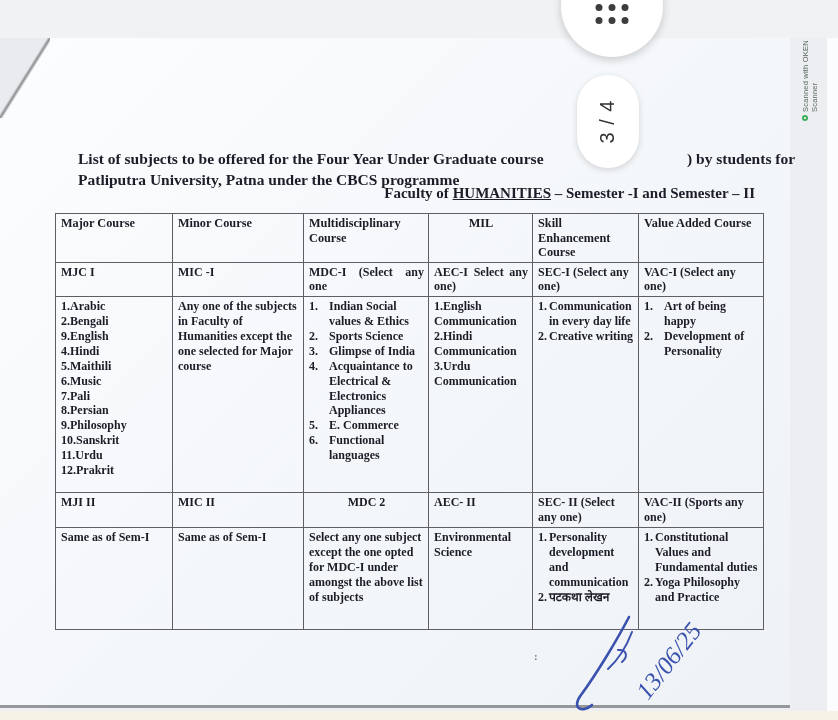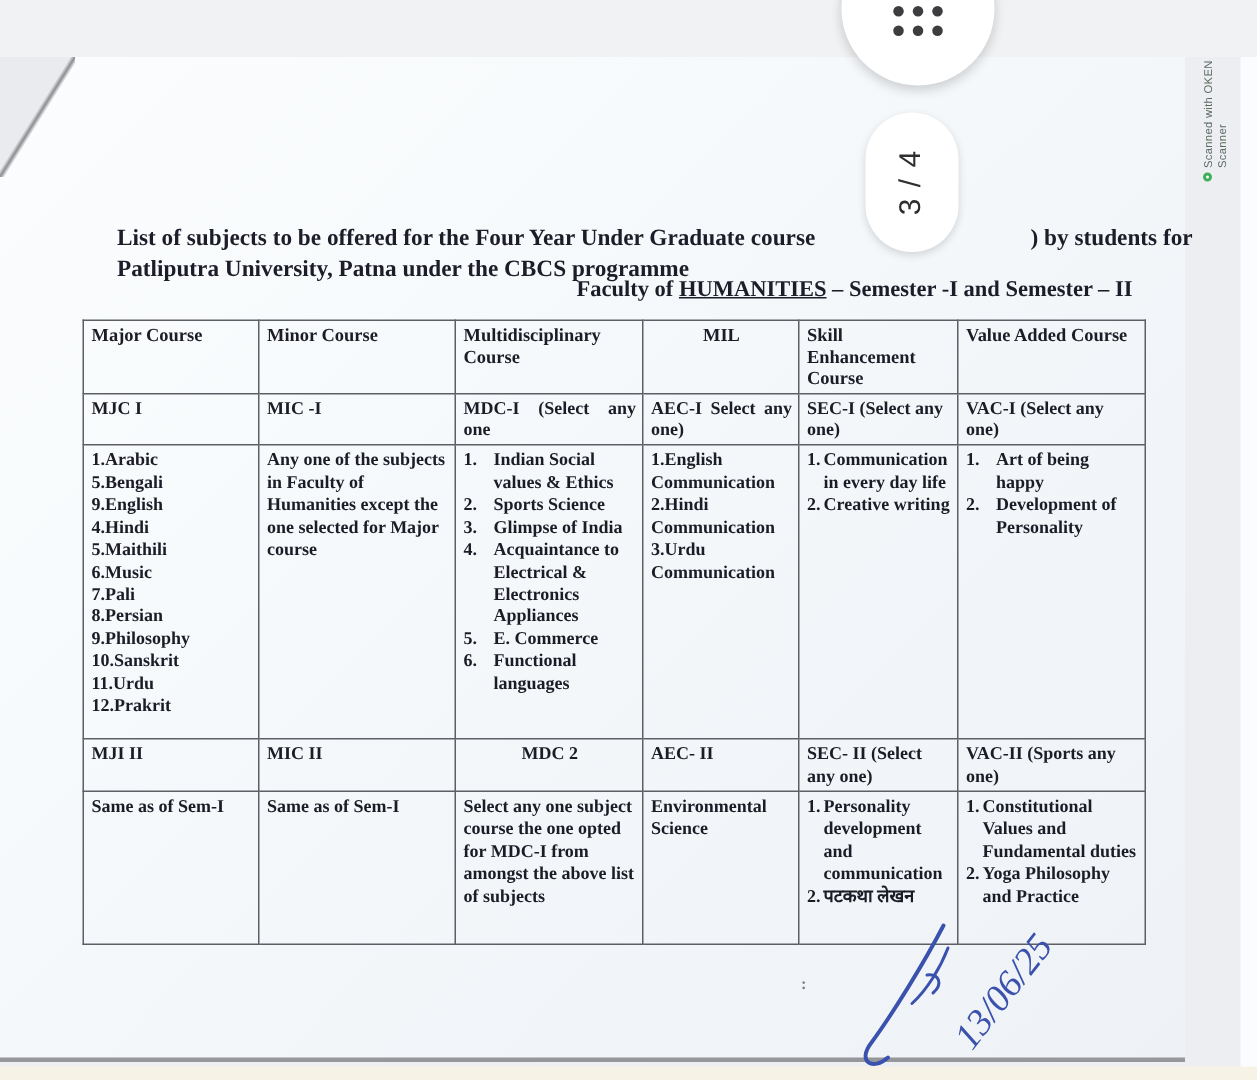--- a/index.html
+++ b/index.html
@@ -120,21 +120,21 @@
       <td>MJC I</td>
       <td>MIC -I</td>
       <td class="c-just">MDC-I (Select any one</td>
       <td class="c-just">AEC-I Select any one)</td>
       <td>SEC-I (Select any one)</td>
       <td>VAC-I (Select any one)</td>
     </tr>
     <tr class="r-body1">
       <td>
             <div class="plain-line">1.Arabic</div>
-            <div class="plain-line">5.Bengali</div>
+            <div class="plain-line">2.Bengali</div>
             <div class="plain-line">9.English</div>
             <div class="plain-line">4.Hindi</div>
             <div class="plain-line">5.Maithili</div>
             <div class="plain-line">6.Music</div>
             <div class="plain-line">7.Pali</div>
             <div class="plain-line">8.Persian</div>
             <div class="plain-line">9.Philosophy</div>
             <div class="plain-line">10.Sanskrit</div>
             <div class="plain-line">11.Urdu</div>
             <div class="plain-line">12.Prakrit</div>
@@ -196,21 +196,21 @@
       <td>MJI II</td>
       <td>MIC II</td>
       <td class="c-center">MDC 2</td>
       <td>AEC- II</td>
       <td>SEC- II (Select any one)</td>
       <td>VAC-II (Sports any one)</td>
     </tr>
     <tr class="r-body2">
       <td>Same as of  Sem-I</td>
       <td>Same as of  Sem-I</td>
-      <td>Select any one subject course the one opted for MDC-I from amongst the above list of subjects</td>
+      <td>Select any one subject except the one opted for MDC-I under amongst the above list of subjects</td>
       <td>Environmental Science</td>
       <td class="nw-narrow">
             <div class="num-item">
               <span class="n">1.</span>
               <span class="t">Personality development and communication</span>
             </div>
             <div class="num-item">
               <span class="n">2.</span>
               <span class="t">पटकथा लेखन</span>
             </div>

